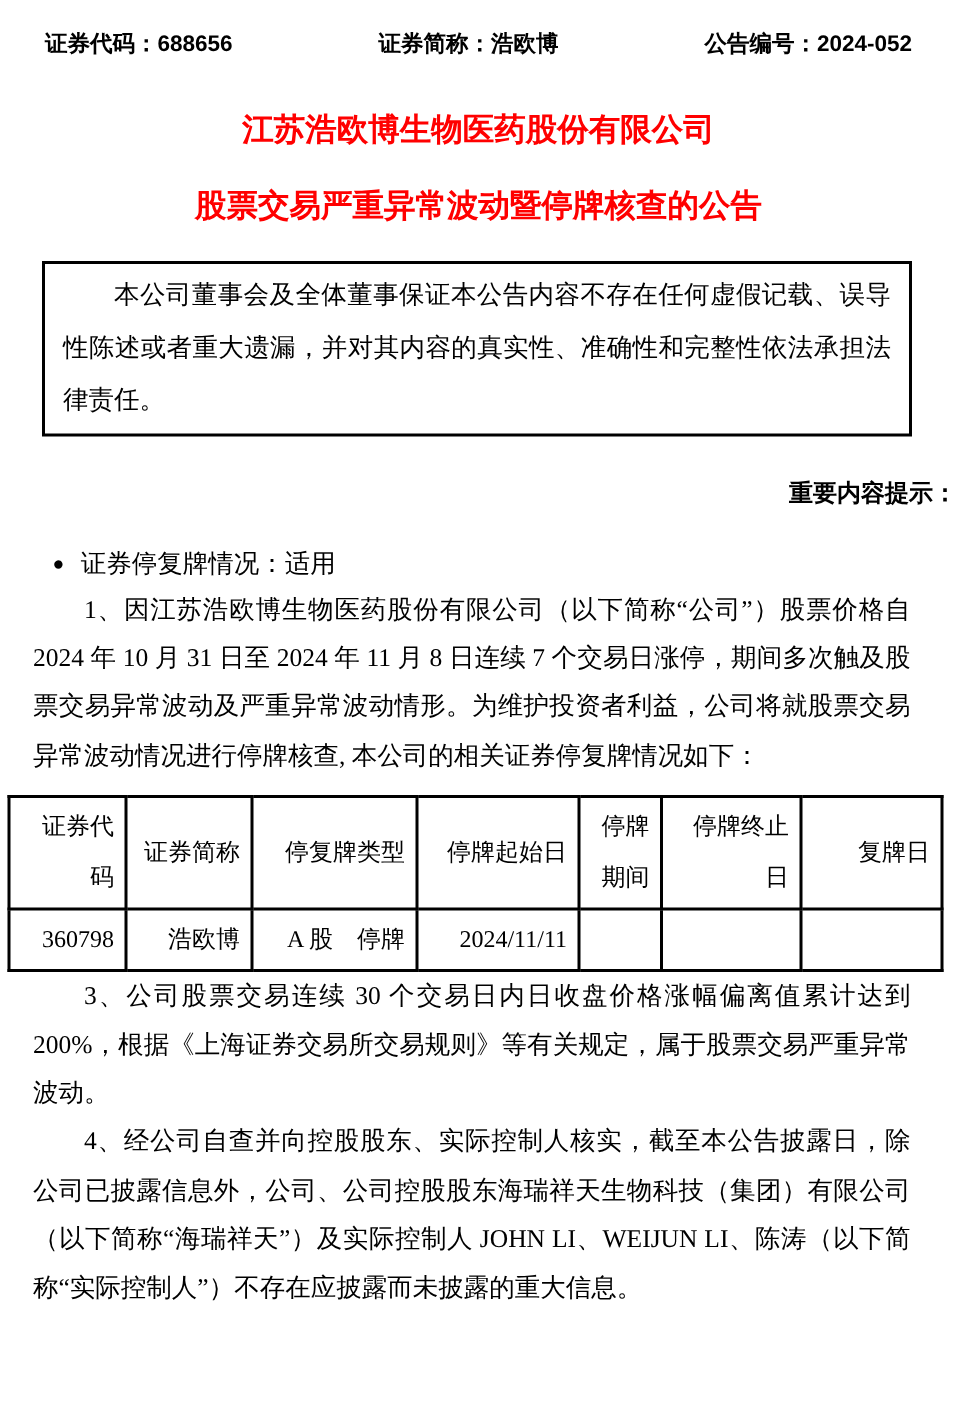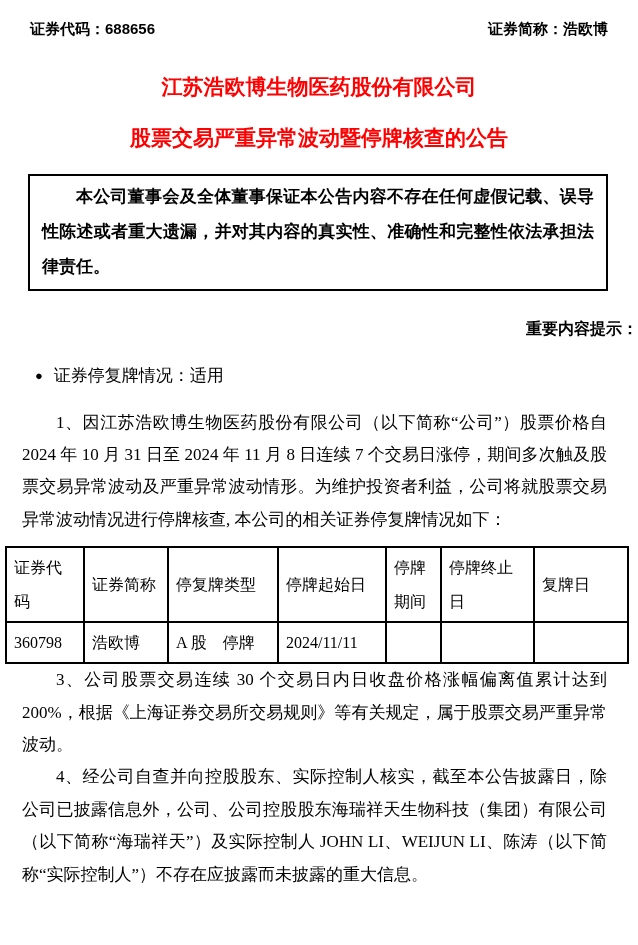--- a/index.html
+++ b/index.html
@@ -39,21 +39,20 @@
     margin: 22px 30px 0 28px;
     border: 2px solid #000;
     padding: 3px 12px 5px 12px;
   }
   .statement-box p {
     margin: 0;
     text-indent: 2em;
     font-size: 17px;
     line-height: 35px;
     text-align: justify;
-    font-weight: bold;
   }
 
   .notice-heading {
     margin: 28px 0 0 38px;
     font-family: "Liberation Sans", sans-serif;
     font-weight: bold;
     font-size: 16px;
     text-align: right;
   }
 
@@ -66,34 +65,34 @@
   }
   .bullet { font-size: 13px; line-height: 1; }
 
   .para {
     margin: 0 31px 0 22px;
     text-indent: 2em;
     font-size: 17px;
     line-height: 32.4px;
     text-align: justify;
   }
-  .para.mt-sm { margin-top: 20px; }
+  .para.mt-sm { margin-top: 4px; }
   .para.mt-md { margin-top: 14px; }
 
   table.suspension {
     width: 622px;
     margin: 10px 0 0 5px;
     border-collapse: collapse;
     table-layout: fixed;
     font-size: 16px;
   }
   table.suspension th,
   table.suspension td {
     border: 2px solid #000;
-    text-align: left;
+    text-align: right;
     vertical-align: middle;
     padding: 2px 7px;
     font-weight: normal;
     overflow: hidden;
   }
   table.suspension thead th {
     height: 75px;
     line-height: 34px;
   }
   table.suspension tbody td {
@@ -102,20 +101,21 @@
   }
 </style>
 </head>
 <body>
 
 <div class="page">
 
   <div class="doc-header">
     <span>证券代码：688656</span>
     <span>证券简称：浩欧博</span>
+    <span>公告编号：2024-052</span>
   </div>
 
   <h1 class="title">江苏浩欧博生物医药股份有限公司</h1>
   <h2 class="title">股票交易严重异常波动暨停牌核查的公告</h2>
 
   <div class="statement-box">
     <p>本公司董事会及全体董事保证本公告内容不存在任何虚假记载、误导性陈述或者重大遗漏，并对其内容的真实性、准确性和完整性依法承担法律责任。</p>
   </div>
 
   <div class="notice-heading">重要内容提示：</div>

